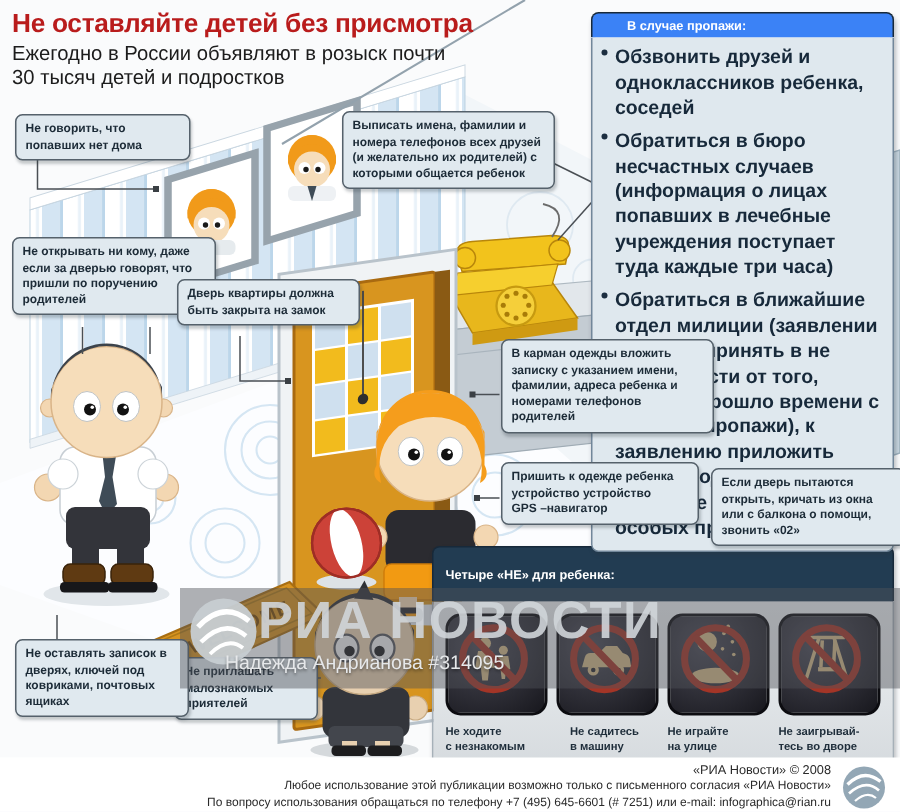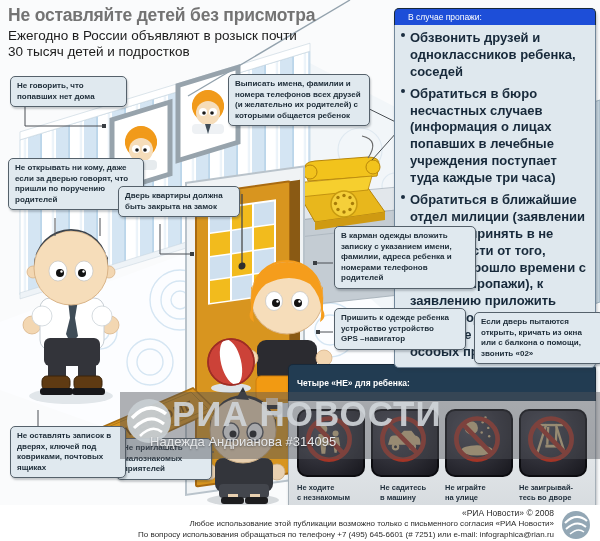--- a/index.html
+++ b/index.html
@@ -1,33 +1,33 @@
 <!DOCTYPE html>
 <html><head>
 <meta charset="utf-8">
 <style>
   html,body{margin:0;padding:0;}
   body{font-family:"Liberation Sans",sans-serif;background:#fff;}
   .stage{position:relative;width:600px;height:541px;overflow:hidden;background:#fbfcfd;}
   .scene-svg{position:absolute;left:0;top:0;z-index:1;}
   
   .title-block{position:absolute;left:8px;top:5px;width:360px;z-index:4;}
-  .title-block h1{margin:0;font-size:17.5px;font-weight:bold;color:#737373;letter-spacing:-0.2px;}
+  .title-block h1{margin:0;font-size:17.5px;font-weight:bold;color:#b91c1c;letter-spacing:-0.2px;}
   .title-block .subtitle{margin-top:2px;font-size:13.5px;line-height:1.22;color:#1c1c1c;white-space:pre-line;}
   
   .callout{position:absolute;background:#e0e9ef;border:1px solid #55616b;border-radius:5px;
     padding:4px 6px;font-size:8px;line-height:1.32;font-weight:bold;color:#1c2b37;
     box-shadow:1px 2px 2px rgba(40,50,60,.25);z-index:4;}
   .callout .b{font-weight:bold;}
   .callout.under-mark{z-index:3;}
   
   .info-box{position:absolute;left:394px;top:8px;width:202px;z-index:4;
     box-shadow:1px 2px 3px rgba(40,50,60,.3);border-radius:6px;}
-  .info-box .hdr{background:#1d4ed8;color:#fff;font-size:8.5px;font-weight:normal;
-    padding:3px 13px;border-radius:5px 5px 0 0;border:1px solid #17293a;border-bottom:none;}
+  .info-box .hdr{background:#3b82f6;color:#fff;font-size:8.5px;font-weight:bold;
+    padding:3px 23px;border-radius:5px 5px 0 0;border:1px solid #17293a;border-bottom:none;}
   .info-box .bdy{background:#dfe8ee;border:1px solid #72879a;border-top:none;
     border-radius:0 0 5px 5px;padding:5px 7px 6px 6px;}
   .bullet-row{display:flex;margin-bottom:5px;}
   .bullet-row:last-child{margin-bottom:0;}
   .bullet-dot{flex:0 0 auto;width:4px;height:4px;border-radius:50%;background:#1c2e40;margin:3px 5px 0 0;}
   .bullet-text{font-size:13px;line-height:1.3;font-weight:bold;color:#17293a;}
   
   .nots-panel{position:absolute;left:288px;top:364px;width:308px;z-index:3;border-radius:6px;
     box-shadow:1px 2px 3px rgba(40,50,60,.3);}
   .nots-hdr{background:#223c52;color:#fff;font-size:8.5px;font-weight:bold;

